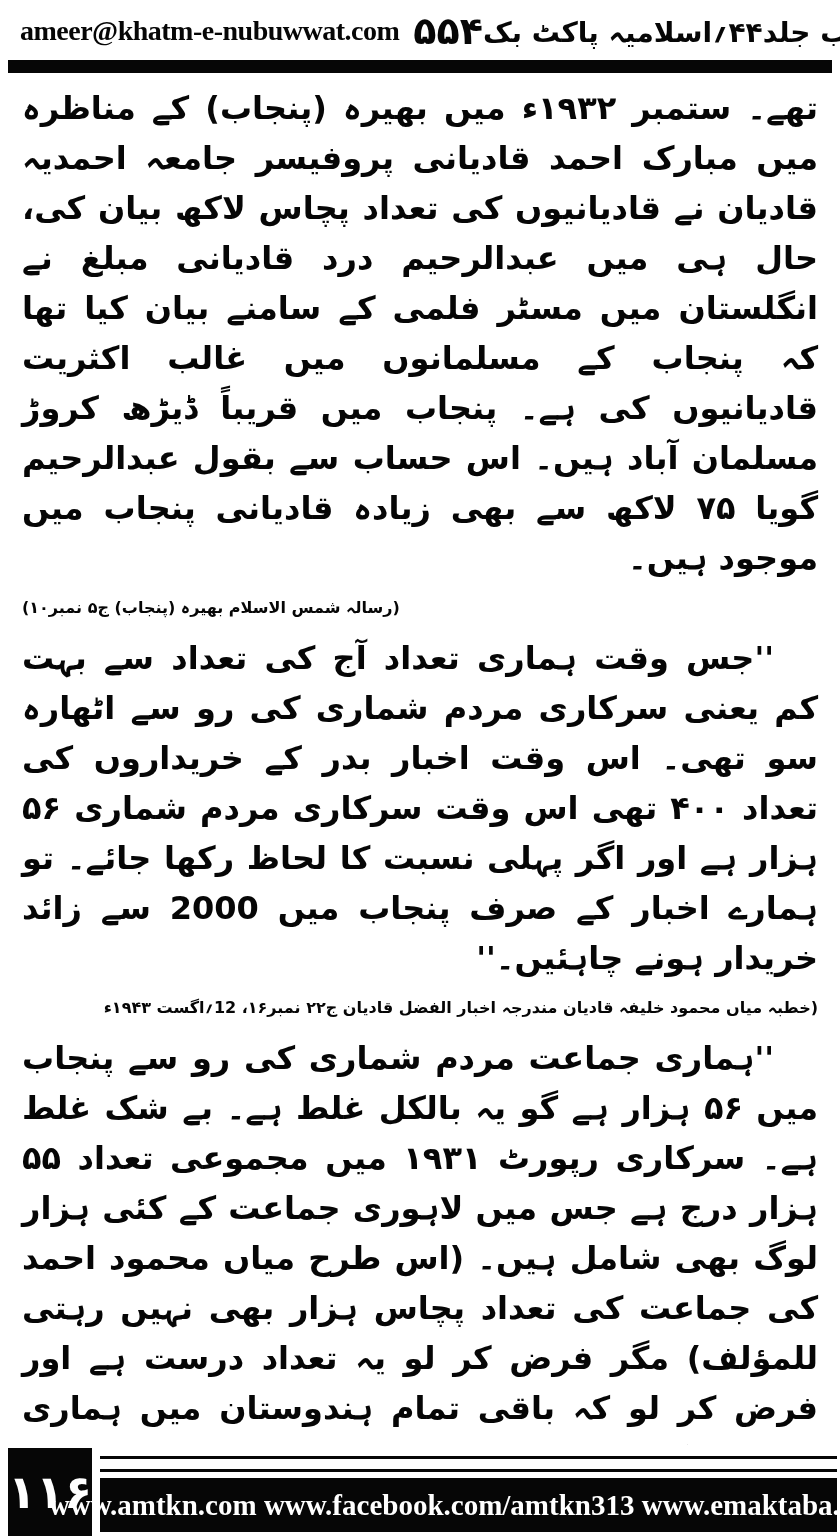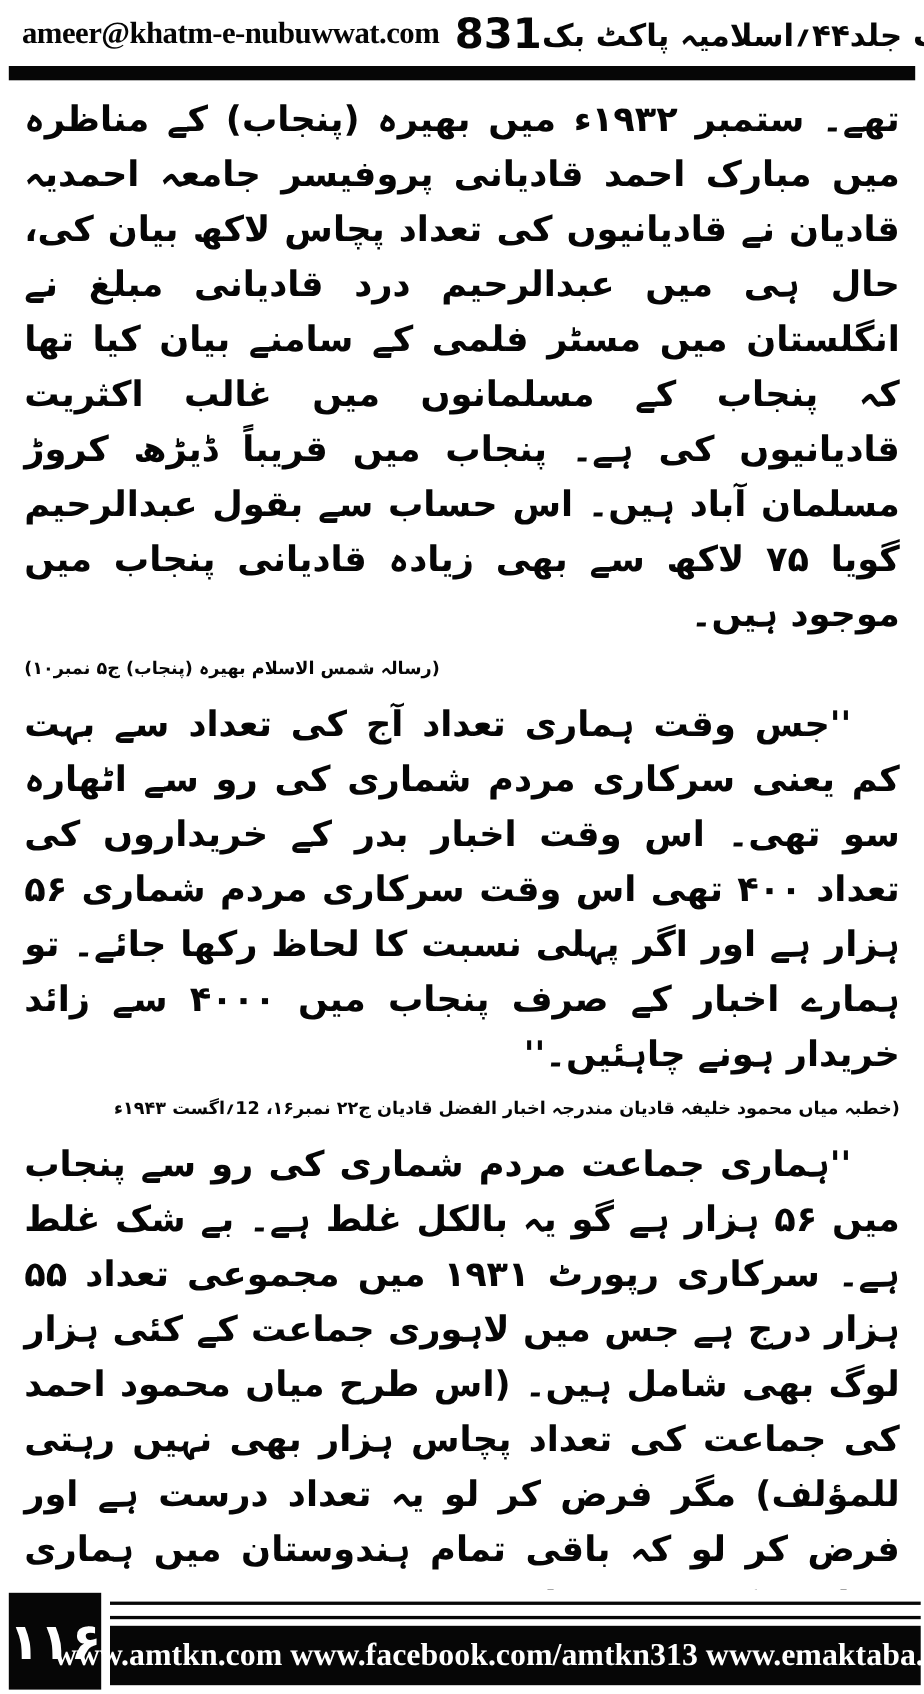--- a/index.html
+++ b/index.html
@@ -120,31 +120,31 @@
   }
 </style>
 </head>
 <body>
 
 <div class="page">
 
   <div class="header">
     <div class="header-left">
       <span class="email">ameer@khatm-e-nubuwwat.com</span>
-      <span class="pagenum-top">831</span>
+      <span class="pagenum-top">۵۵۴</span>
     </div>
     <div class="book-title">احتساب جلد۴۴؍اسلامیہ پاکٹ بک</div>
   </div>
 
   <div class="rule"></div>
 
   <div class="body-text">
     <p class="para">تھے۔ ستمبر ۱۹۳۲ء میں بھیرہ (پنجاب) کے مناظرہ میں مبارک احمد قادیانی پروفیسر جامعہ احمدیہ قادیان نے قادیانیوں کی تعداد پچاس لاکھ بیان کی، حال ہی میں عبدالرحیم درد قادیانی مبلغ نے انگلستان میں مسٹر فلمی کے سامنے بیان کیا تھا کہ پنجاب کے مسلمانوں میں غالب اکثریت قادیانیوں کی ہے۔ پنجاب میں قریباً ڈیڑھ کروڑ مسلمان آباد ہیں۔ اس حساب سے بقول عبدالرحیم گویا ۷۵ لاکھ سے بھی زیادہ قادیانی پنجاب میں موجود ہیں۔</p>
     <p class="cite cite-left">(رسالہ شمس الاسلام بھیرہ (پنجاب) ج۵ نمبر۱۰)</p>
-    <p class="para indent">''جس وقت ہماری تعداد آج کی تعداد سے بہت کم یعنی سرکاری مردم شماری کی رو سے اٹھارہ سو تھی۔ اس وقت اخبار بدر کے خریداروں کی تعداد ۴۰۰ تھی اس وقت سرکاری مردم شماری ۵۶ ہزار ہے اور اگر پہلی نسبت کا لحاظ رکھا جائے۔ تو ہمارے اخبار کے صرف پنجاب میں ۴۰۰۰ سے زائد خریدار ہونے چاہئیں۔''</p>
+    <p class="para indent">''جس وقت ہماری تعداد آج کی تعداد سے بہت کم یعنی سرکاری مردم شماری کی رو سے اٹھارہ سو تھی۔ اس وقت اخبار بدر کے خریداروں کی تعداد ۴۰۰ تھی اس وقت سرکاری مردم شماری ۵۶ ہزار ہے اور اگر پہلی نسبت کا لحاظ رکھا جائے۔ تو ہمارے اخبار کے صرف پنجاب میں 2000 سے زائد خریدار ہونے چاہئیں۔''</p>
     <p class="cite cite-right">(خطبہ میاں محمود خلیفہ قادیان مندرجہ اخبار الفضل قادیان ج۲۲ نمبر۱۶، 12؍اگست ۱۹۴۳ء</p>
     <p class="para indent">''ہماری جماعت مردم شماری کی رو سے پنجاب میں ۵۶ ہزار ہے گو یہ بالکل غلط ہے۔ بے شک غلط ہے۔ سرکاری رپورٹ ۱۹۳۱ میں مجموعی تعداد ۵۵ ہزار درج ہے جس میں لاہوری جماعت کے کئی ہزار لوگ بھی شامل ہیں۔ (اس طرح میاں محمود احمد کی جماعت کی تعداد پچاس ہزار بھی نہیں رہتی للمؤلف) مگر فرض کر لو یہ تعداد درست ہے اور فرض کر لو کہ باقی تمام ہندوستان میں ہماری جماعت کے بیس ہزار فرد رہتے ہیں۔ تب بھی یہ پچھتر چھہتر ہزار آدمی بن جاتے ہیں۔''</p>
     <p class="cite cite-center">(خطبہ مرزا محمود احمد خلیفہ قادیان مندرجہ اخبار الفضل قادیان ج۲۱ نمبر۵۲، مورخہ ۲۱؍جون ۱۹۳۴ء)</p>
 
   </div>
 
   <div class="footer">
     <div class="pagenum-box">۱۱۶</div>
     <div class="double-line"></div>
     <div class="url-bar">www.amtkn.com www.facebook.com/amtkn313 www.emaktaba.info</div>

